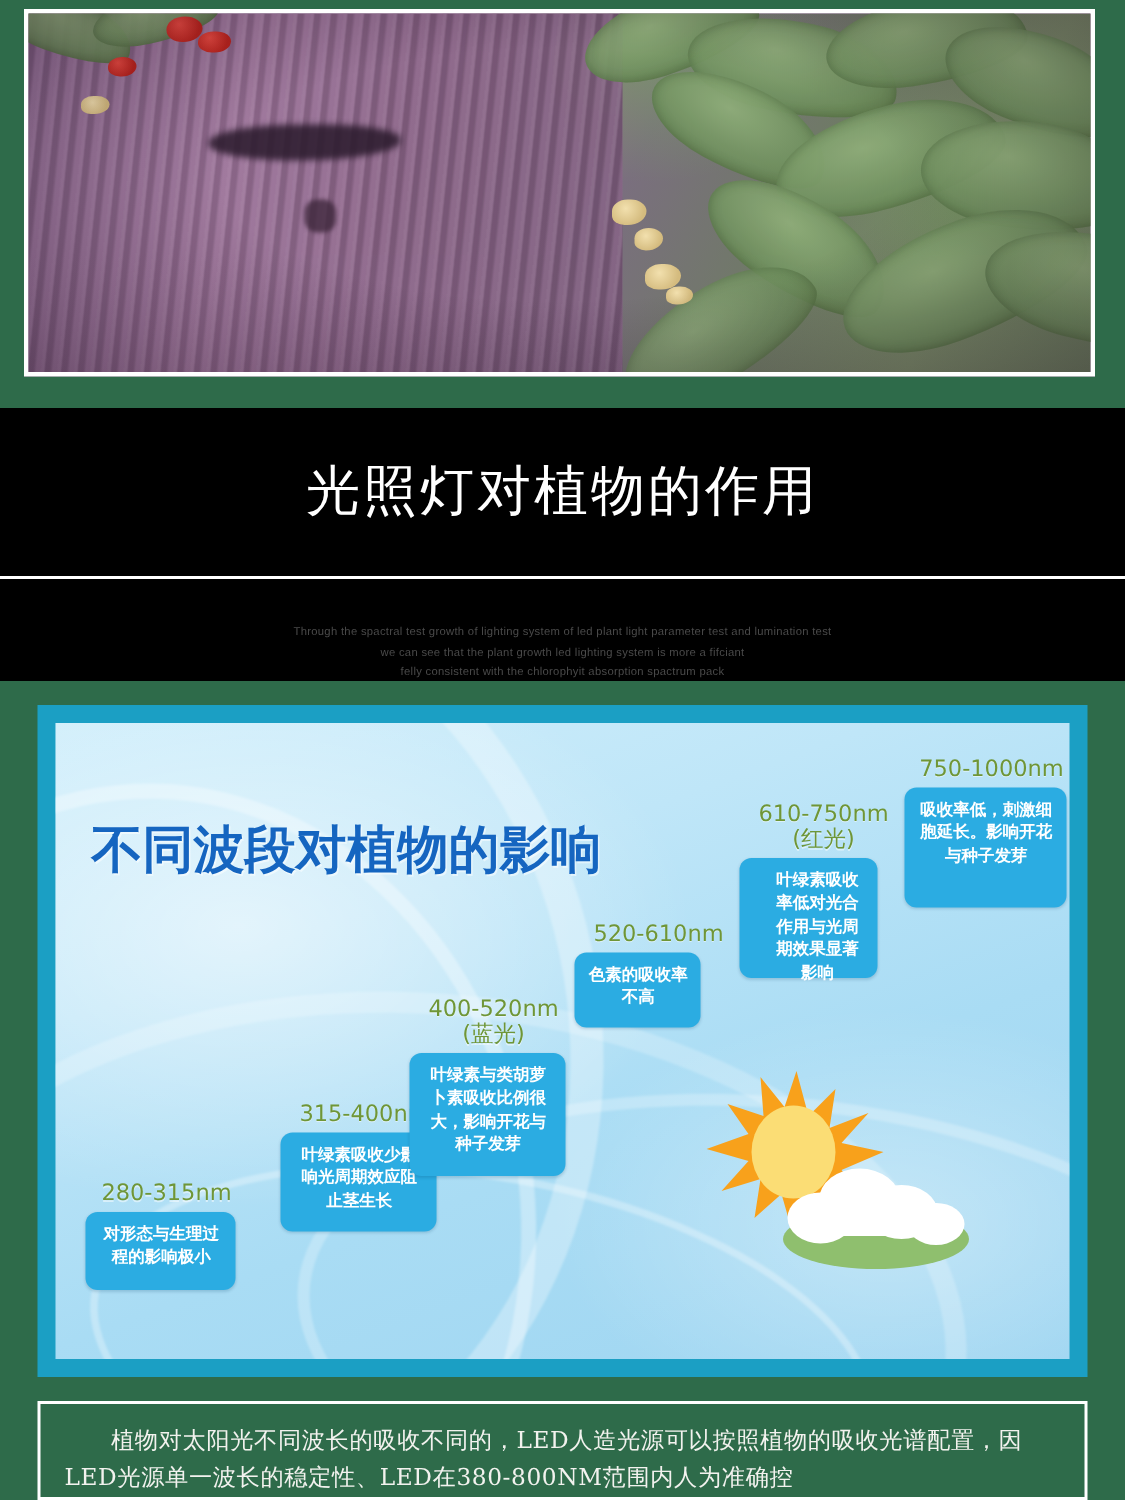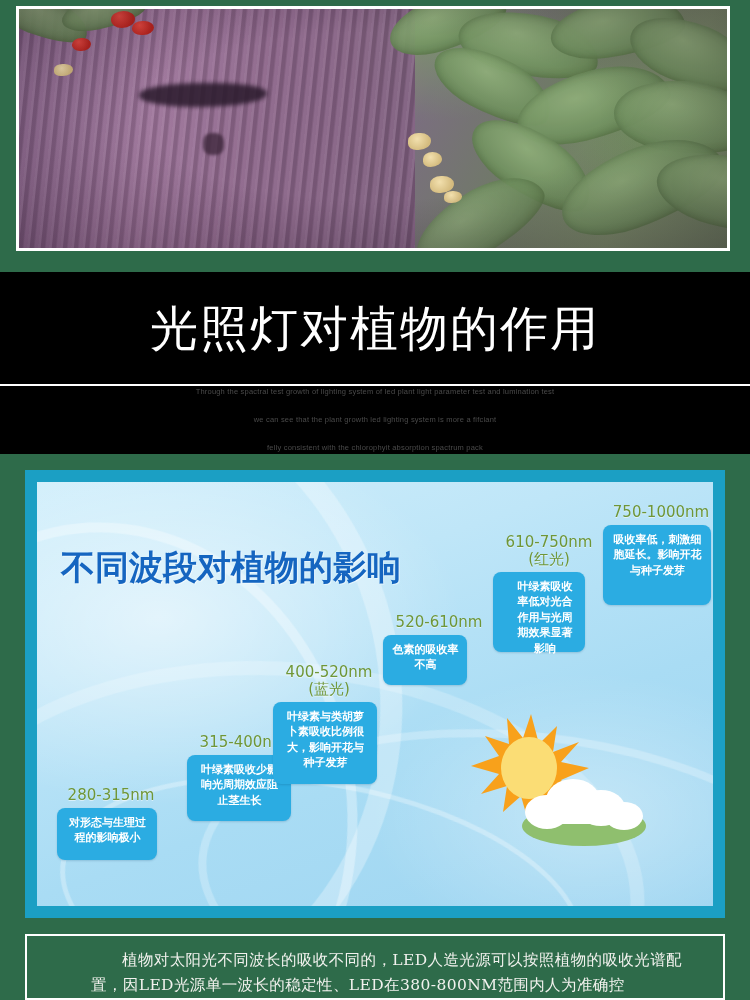--- a/index.html
+++ b/index.html
@@ -117,21 +117,21 @@
     width: 750px;
     height: 112px;
     background: #000000;
     display: flex;
     align-items: center;
     justify-content: center;
   }
   .title-band h1 {
     margin: 0;
     color: #ffffff;
-    font-size: 48px;
+    font-size: 36px;
     font-weight: 400;
     letter-spacing: 2px;
     line-height: 1;
     font-family: "DejaVu Sans", "Liberation Sans", sans-serif;
   }
   .title-rule {
     position: absolute;
     left: 0; top: 384px;
     width: 750px;
     height: 2px;
@@ -139,21 +139,21 @@
   }
   .subtitle-band {
     position: absolute;
     left: 0; top: 386px;
     width: 750px;
     height: 68px;
     background: #000000;
     display: flex;
     flex-direction: column;
     align-items: center;
-    justify-content: space-between;
+    justify-content: flex-end;
     gap: 2px;
   }
   .subtitle-band p {
     margin: 0;
     color: #4a4a4a;
     font-size: 7.5px;
     letter-spacing: 0.2px;
     line-height: 1.55;
     text-align: center;
     font-family: "Liberation Sans", sans-serif;
@@ -241,21 +241,20 @@
   
   .footer {
     position: absolute;
     left: 25px; top: 934px;
     width: 700px;
     height: 66px;
     border: 2px solid #ffffff;
     box-sizing: border-box;
     background: #2e6b4a;
     overflow: hidden;
-    padding-left: 48px;
   }
   .footer p {
     margin: 0;
     padding: 12px 16px 0 16px;
     color: #f2f2ee;
     font-size: 15.5px;
     line-height: 1.62;
     text-indent: 2em;
     letter-spacing: 0.4px;
     font-family: "DejaVu Serif", "Liberation Serif", serif;

